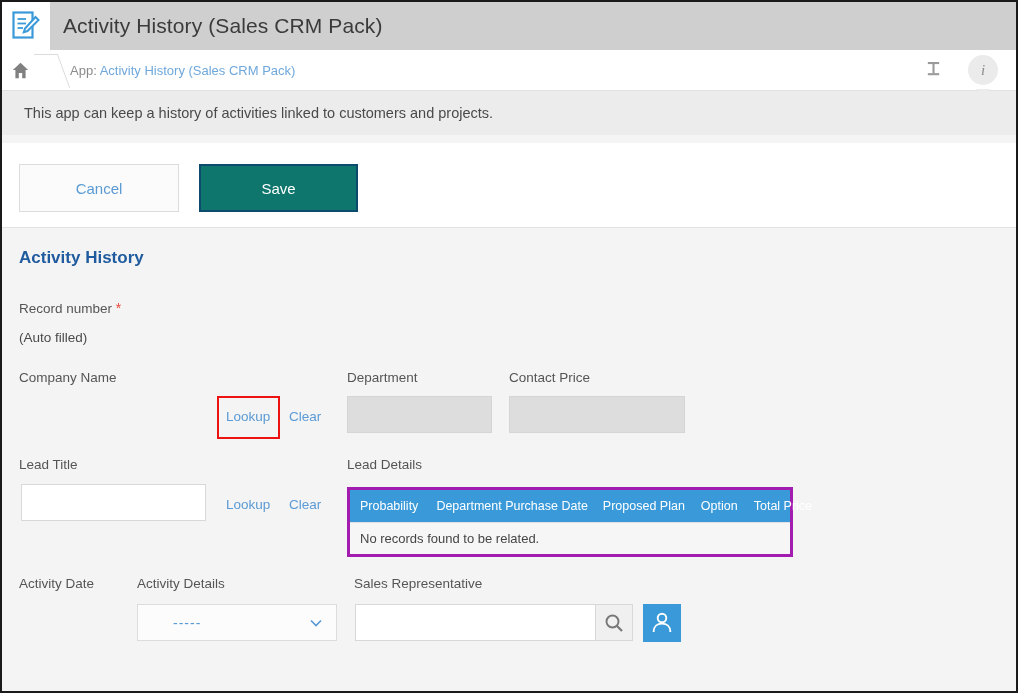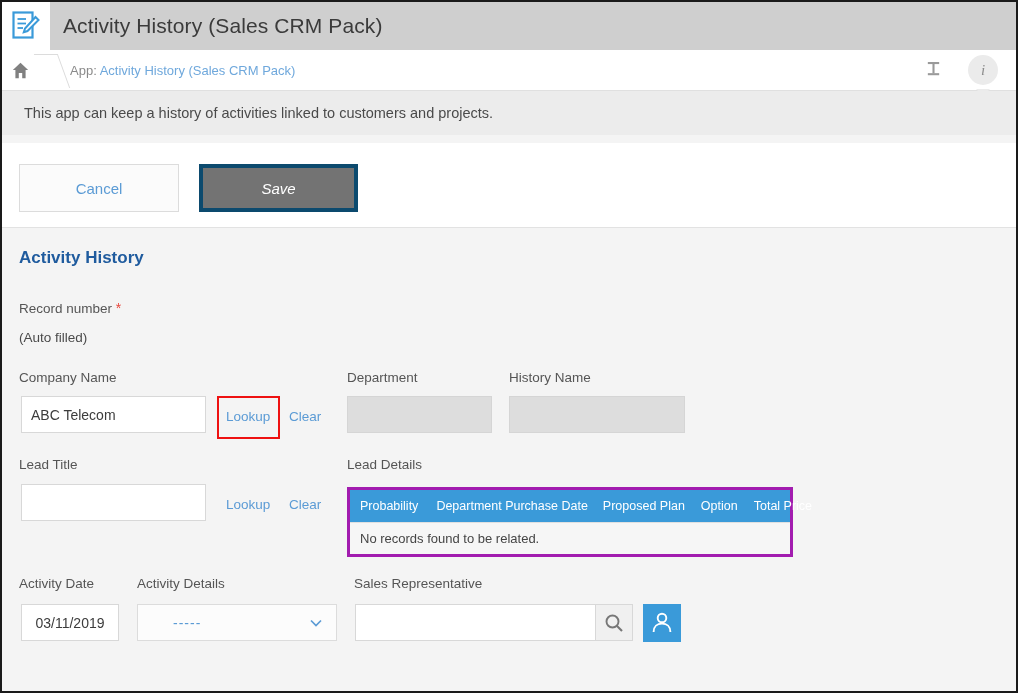--- a/index.html
+++ b/index.html
@@ -119,24 +119,23 @@
     user-select: none;
   }
   .btn-cancel {
     left: 17px; width: 160px;
     background: #fbfbfb;
     border: 1px solid #dcdcdc;
     color: #5b9bd5;
   }
   .btn-save {
     left: 197px; width: 159px;
-    background: #737373;
-    border: 4px solid #0c4a6e;
+    background: #0f766e;
+    border: 2px solid #0c4a6e;
     color: #ffffff;
-    font-style: italic;
   }
 
   
   .form-area {
     position: absolute; left: 0; top: 226px;
     width: 1014px; height: 463px;
     background: #f4f4f4;
   }
   .section-title {
     position: absolute; left: 17px; top: 20px;
@@ -326,30 +325,29 @@
 
     <div class="section-title">Activity History</div>
 
     <div class="field-label" style="left:17px; top:72px;">
       <span>Record number</span>
       <span class="req-star">*</span>
     </div>
     <div class="static-value" style="left:17px; top:102px;">(Auto filled)</div>
 
     <div class="field-label" style="left:17px; top:142px;">Company Name</div>
-    <input class="txt-input" style="left: 19px; top: 168px; width: 185px;" value="ABC Telecom">
     <div class="link-btn" style="left:224px; top:408px;"></div>
     <div class="link-btn" style="left:224px; top:181px;">Lookup</div>
     <div class="link-btn" style="left:287px; top:181px;">Clear</div>
     <div class="redbox" style="left:215px; top:168px; width:63px; height:43px;"></div>
 
     <div class="field-label" style="left:345px; top:142px;">Department</div>
     <input class="txt-input disabled" style="left: 345px; top: 168px; width: 145px;" disabled="" value="">
 
-    <div class="field-label" style="left:507px; top:142px;">History Name</div>
+    <div class="field-label" style="left:507px; top:142px;">Contact Price</div>
     <input class="txt-input disabled" style="left: 507px; top: 168px; width: 176px;" disabled="" value="">
 
     <div class="field-label" style="left:17px; top:229px;">Lead Title</div>
     <input class="txt-input" style="left: 19px; top: 256px; width: 185px;" value="">
     <div class="link-btn" style="left:224px; top:269px;">Lookup</div>
     <div class="link-btn" style="left:287px; top:269px;">Clear</div>
 
     <div class="field-label" style="left:345px; top:229px;">Lead Details</div>
     <div class="ld-table" style="left:345px; top:259px;">
       <div class="ld-head">
@@ -358,21 +356,20 @@
         <span style="padding-left:15px;text-align:center;">Proposed Plan</span>
         <span style="padding-left:16px;">Option</span>
         <span style="padding-left:16px;">Total Price</span>
       </div>
       <div class="ld-body">
         <span>No records found to be related.</span>
       </div>
     </div>
 
     <div class="field-label" style="left:17px; top:348px;">Activity Date</div>
-    <input class="txt-input" style="left: 19px; top: 376px; width: 98px; text-align: center;" value="03/11/2019">
 
     <div class="field-label" style="left:135px; top:348px;">Activity Details</div>
     <div class="select-box" style="left:135px; top:376px; width:200px;">
       <span class="select-value">-----</span>
       <svg class="chev" viewBox="0 0 14 14">
         <path d="M2 4.5 L7 9.5 L12 4.5" fill="none" stroke="#5b9bd5" stroke-width="1.7"></path>
       </svg>
     </div>
 
     <div class="field-label" style="left:352px; top:348px;">Sales Representative</div>

